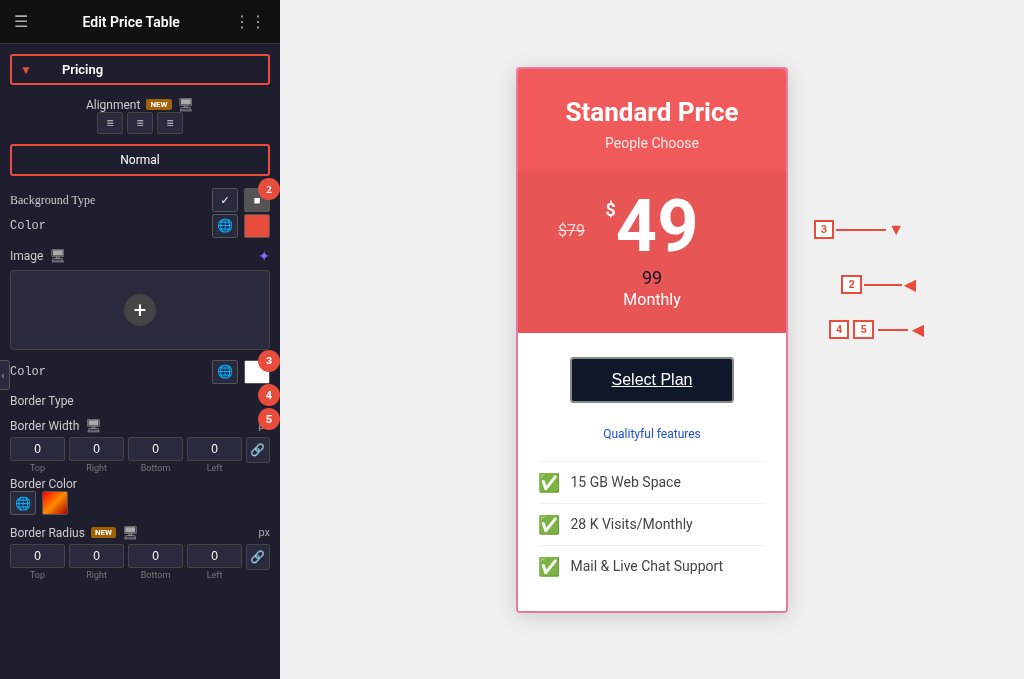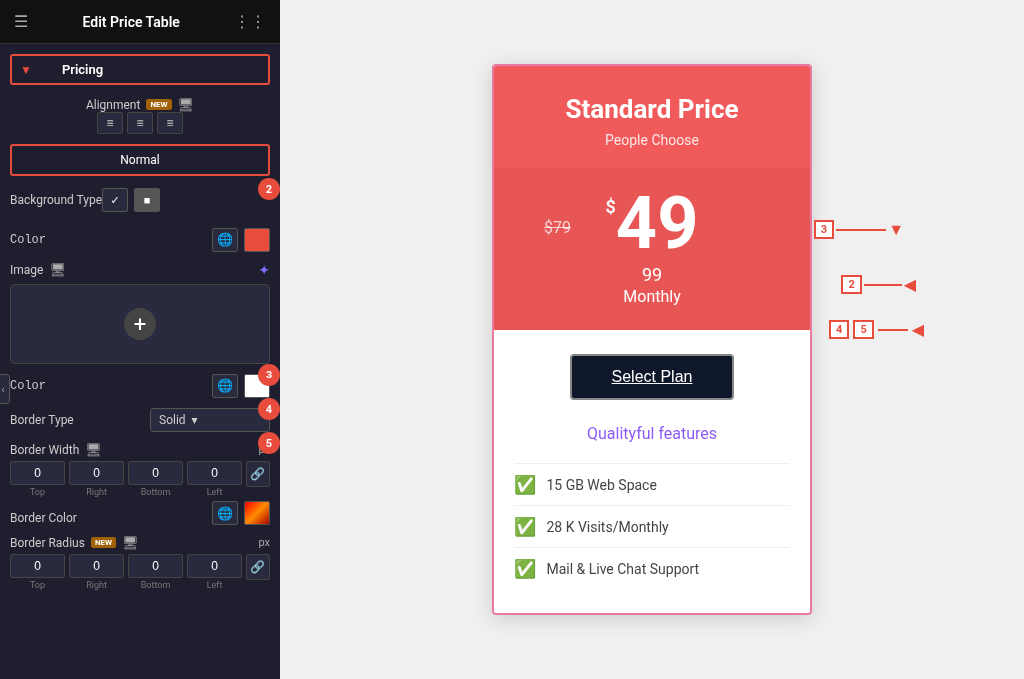--- a/index.html
+++ b/index.html
@@ -132,22 +132,24 @@
       background: transparent;
     }
     .nh-tab.inactive {
       color: #aaa;
       background: #2a2a3e;
     }
 
     .bg-type-row {
       display: flex;
       align-items: center;
-      margin-bottom: 16px;
+      justify-content: space-between;
+      margin-bottom: 2px;
       position: relative;
+      font-family: Liberation Serif, serif;
     }
     .bg-type-controls {
       display: flex;
       align-items: center;
       gap: 6px;
     }
     .icon-btn {
       background: #2a2a3e;
       border: 1px solid #555;
       color: #fff;
@@ -303,38 +305,39 @@
       display: flex;
       align-items: center;
       justify-content: center;
       cursor: pointer;
       border-radius: 2px;
       font-size: 12px;
     }
 
     .border-color-row {
       display: flex;
-      align-items: flex-end;
+      align-items: flex-start;
       justify-content: space-between;
       margin-bottom: 10px;
+      flex-direction: column;
     }
 
     
     .right-panel {
       flex: 1;
       background: #f0f0f0;
       display: flex;
       align-items: center;
       justify-content: center;
       position: relative;
     }
 
     
     .price-card {
-      width: 320px;
+      width: 272px;
       border-radius: 4px;
       overflow: hidden;
       box-shadow: 0 4px 20px rgba(0,0,0,0.15);
       border: 2px solid #e879a0;
       background: #fff;
     }
 
     .card-header {
       background: #f05a5a;
       padding: 28px 20px 20px;
@@ -363,21 +366,21 @@
       font-weight: 600;
       margin-top: 8px;
     }
     .price-main {
       color: #fff;
       font-size: 72px;
       font-weight: 700;
       line-height: 1;
     }
     .price-cents {
-      color: #ffffff;
+      color: #0f172a;
       font-size: 18px;
       display: block;
       margin-top: 4px;
     }
     .price-period {
       color: #fff;
       font-size: 16px;
       margin-top: 2px;
     }
 
@@ -392,22 +395,22 @@
       border: 2px solid #888;
       border-radius: 4px;
       padding: 12px 40px;
       font-size: 16px;
       text-decoration: underline;
       cursor: pointer;
       margin-bottom: 12px;
       display: inline-block;
     }
     .qualityful-text {
-      color: #8b5cf6;
-      font-size: 16px;
+      color: #1d4ed8;
+      font-size: 12px;
       margin-bottom: 20px;
     }
     .features-list {
       list-style: none;
       text-align: left;
     }
     .feature-item {
       display: flex;
       align-items: center;
       gap: 10px;
@@ -496,24 +499,20 @@
         <div class="color-controls">
           <div class="globe-btn">🌐</div>
           <div class="color-swatch" style="background:#fff;"></div>
         </div>
         <div style="position:absolute; right:-10px; top:-10px; width:22px; height:22px; background:#e74c3c; border-radius:50%; color:#fff; font-size:11px; font-weight:bold; display:flex; align-items:center; justify-content:center;">3</div>
       </div>
     </div>
 
     <div class="border-type-row relative-container">
       <div class="field-label">Border Type</div>
-      <div class="border-select">
-        <span>Solid</span>
-        <span>▾</span>
-      </div>
       <div style="position:absolute; right:-10px; top:-10px; width:22px; height:22px; background:#e74c3c; border-radius:50%; color:#fff; font-size:11px; font-weight:bold; display:flex; align-items:center; justify-content:center;">4</div>
     </div>
 
     <div class="border-width-row relative-container">
       <div class="field-label">
         <span>Border Width</span>
         <span class="monitor-icon">🖥</span>
       </div>
       <span class="px-label">px</span>
       <div style="position:absolute; right:-10px; top:-10px; width:22px; height:22px; background:#e74c3c; border-radius:50%; color:#fff; font-size:11px; font-weight:bold; display:flex; align-items:center; justify-content:center;">5</div>
@@ -600,21 +599,21 @@
 
   <div class="price-card">
 
     <div class="card-header">
       <div class="card-title">Standard Price</div>
       <div class="card-subtitle">People Choose</div>
     </div>
 
     <div class="card-price-section">
       <div style="position:relative; display:flex; align-items:flex-start; justify-content:center;">
-        <span style="color:rgba(255,255,255,0.75); font-size:16px; text-decoration:line-through; position:absolute; left:30px; top:30px;">$79</span>
+        <span style="color:rgba(255,255,255,0.75); font-size:16px; text-decoration:line-through; position:absolute; left:20px; top:30px;">$79</span>
         <span class="price-currency">$</span>
         <span class="price-main">49</span>
       </div>
       <div style="text-align:center;">
         <span class="price-cents">99</span>
         <div class="price-period">Monthly</div>
       </div>
     </div>
 
     <div class="card-body">

